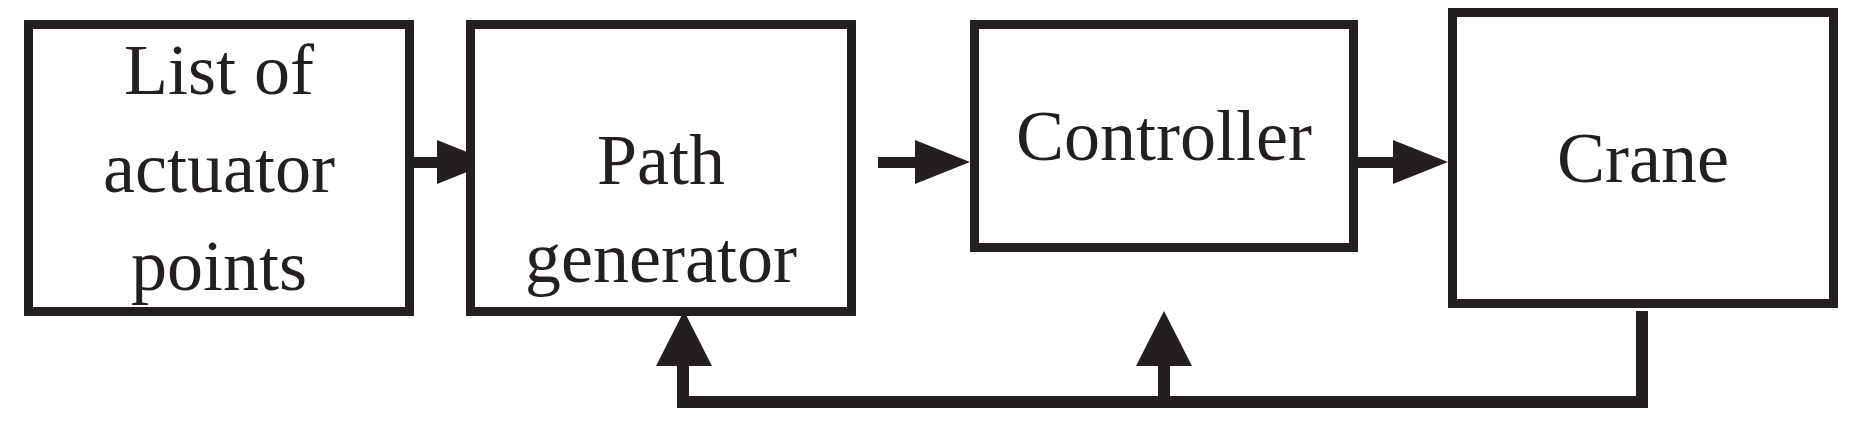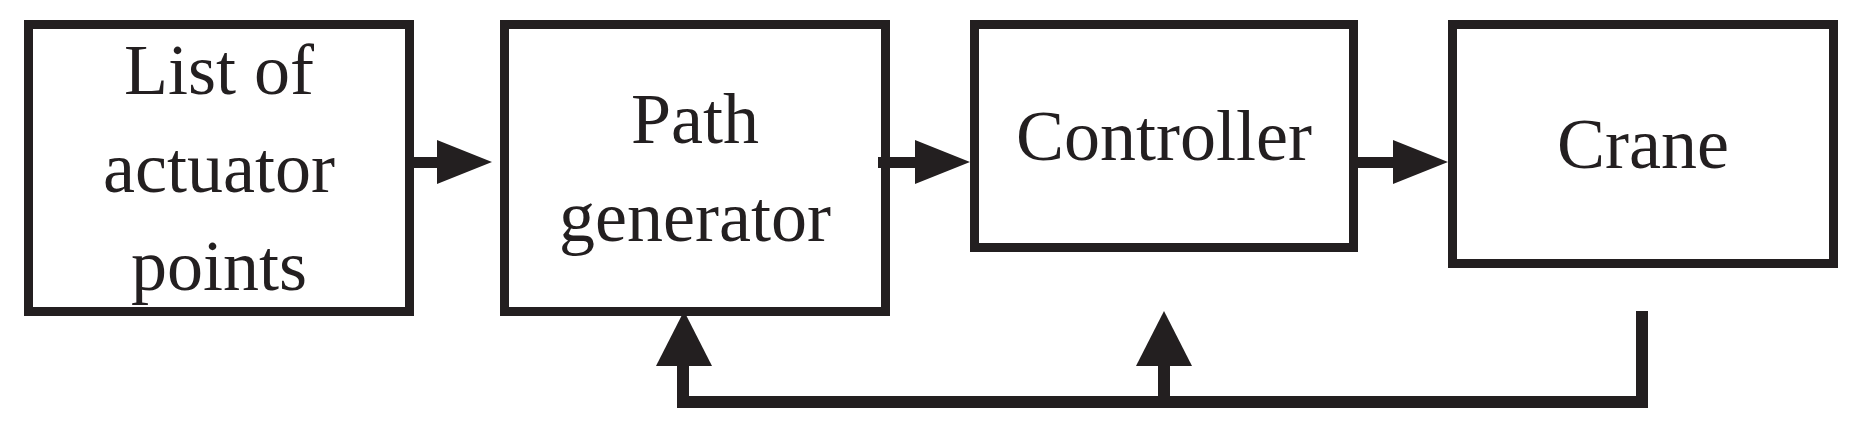--- a/index.html
+++ b/index.html
@@ -77,40 +77,40 @@
     <div class="block-label">List of
 actuator
 points</div>
   </div>
 
   <div class="h-arrow" style="left:414px; top:140px; width:78px; height:44px;">
     <div class="shaft" style="left:0px; top:17px; width:26px; height:11px;"></div>
     <div class="head" style="left:23px; top:0px; border-width:22px 0 22px 55px;"></div>
   </div>
 
-  <div class="block" style="left:500px; top:20px; width:390px; height:296px;">
+  <div class="block" style="left:466px; top:20px; width:390px; height:296px;align-items:flex-end;">
     <div class="block-label">Path
 generator</div>
   </div>
 
   <div class="h-arrow" style="left:878px; top:140px; width:94px; height:44px;">
     <div class="shaft" style="left:0px; top:17px; width:40px; height:11px;"></div>
     <div class="head" style="left:37px; top:0px; border-width:22px 0 22px 55px;"></div>
   </div>
 
   <div class="block" style="left:970px; top:20px; width:388px; height:232px;">
     <div class="block-label">Controller</div>
   </div>
 
   <div class="h-arrow" style="left:1356px; top:140px; width:94px; height:44px;">
     <div class="shaft" style="left:0px; top:17px; width:40px; height:11px;"></div>
     <div class="head" style="left:37px; top:0px; border-width:22px 0 22px 55px;"></div>
   </div>
 
-  <div class="block" style="left:1448px; top:20px; width:390px; height:248px;">
+  <div class="block" style="left:1448px; top:8px; width:390px; height:300px;">
     <div class="block-label">Crane</div>
   </div>
 
   <div class="bus-seg" style="left:1636px; top:311px; width:12px; height:97px;"></div>
 
   <div class="bus-seg" style="left:677px; top:396px; width:971px; height:12px;"></div>
 
   <div class="up-arrow" style="left:1136px; top:311px; width:56px; height:97px;">
     <div class="stem" style="left:22px; top:50px; width:12px; height:47px;"></div>
     <div class="head" style="left:0px; top:0px; border-width:0 28px 55px 28px;"></div>

